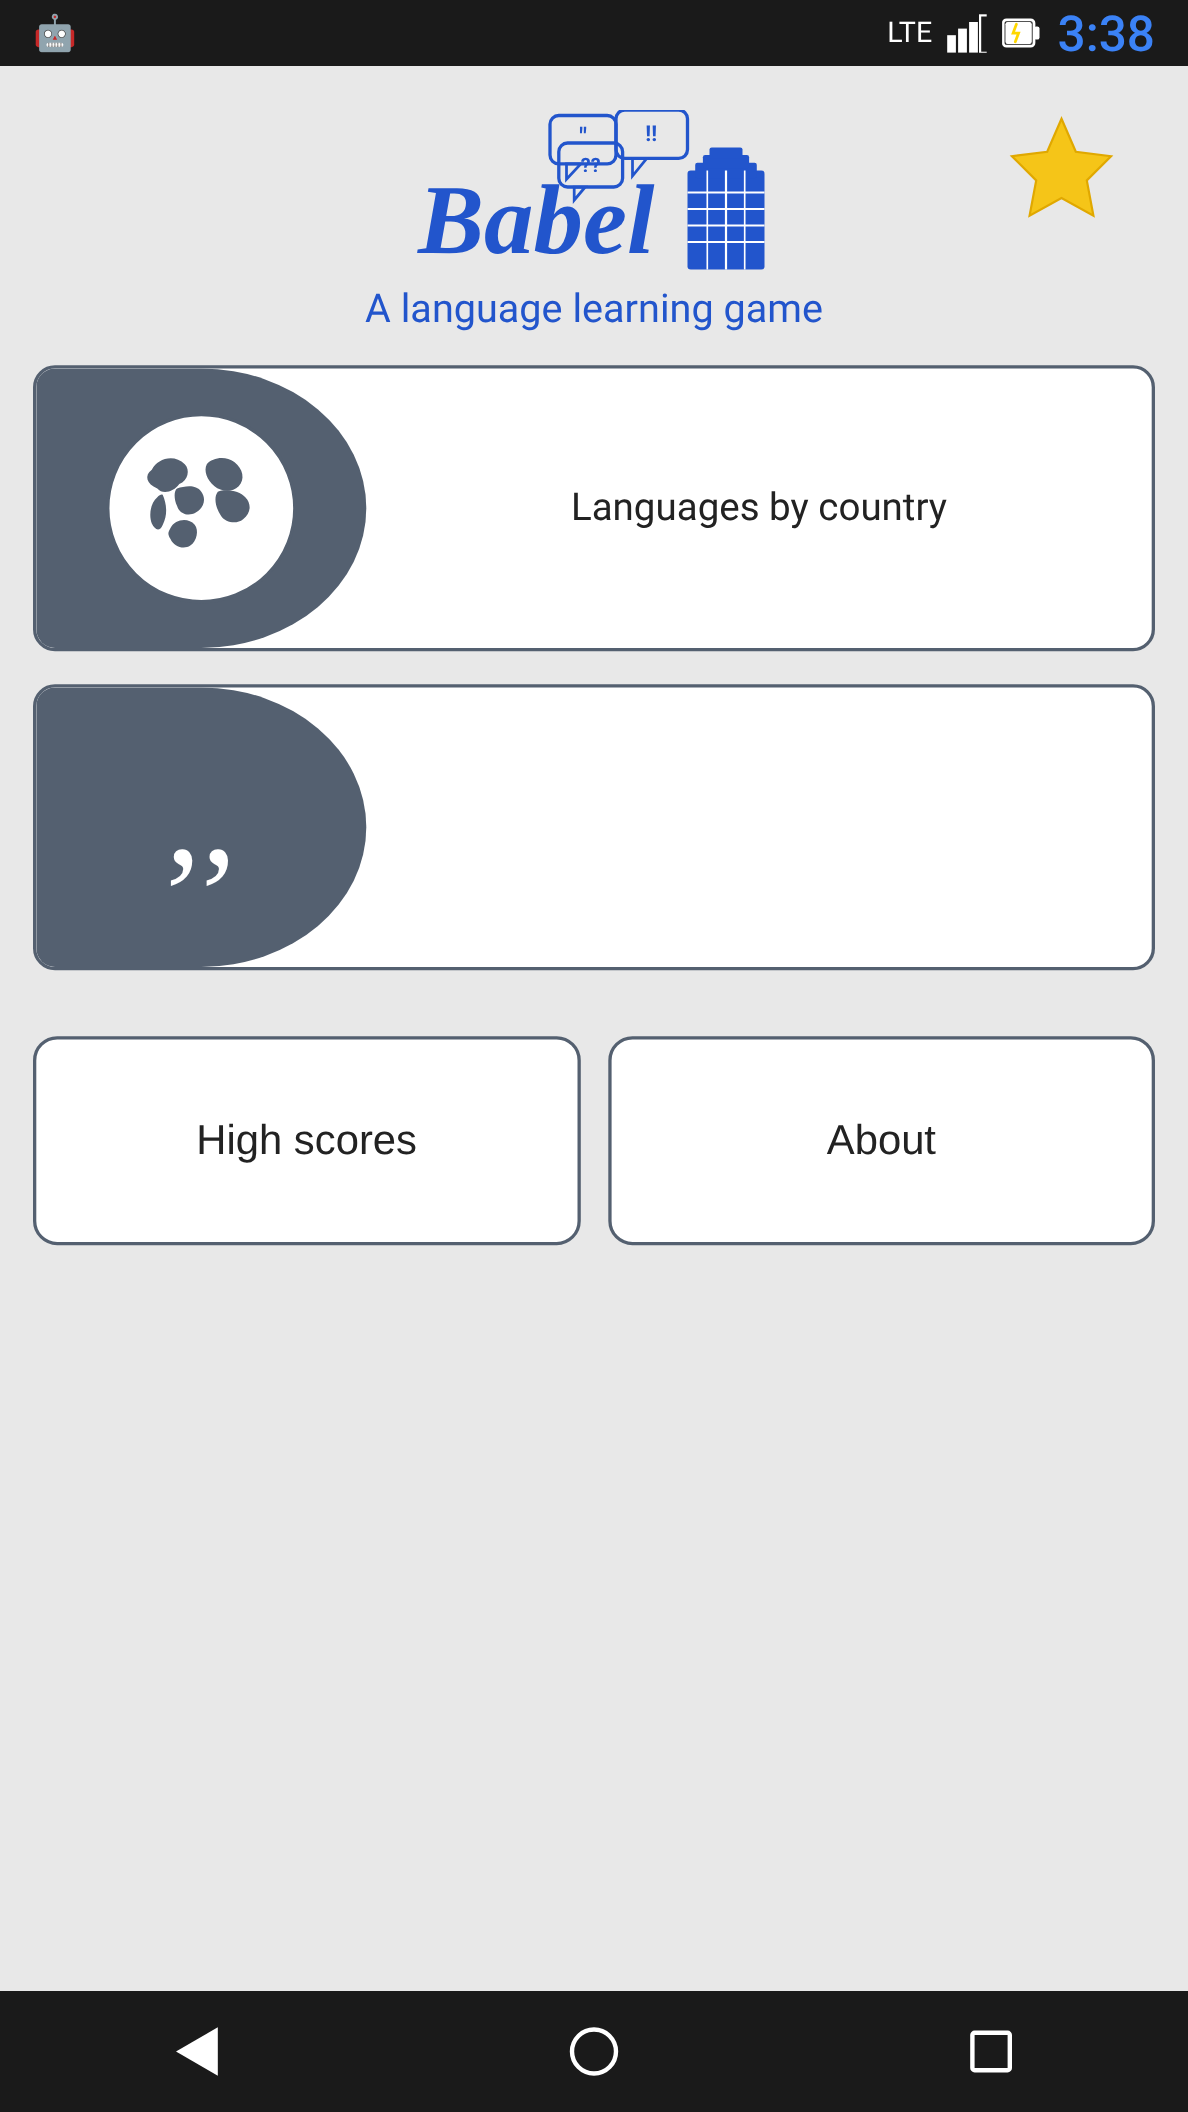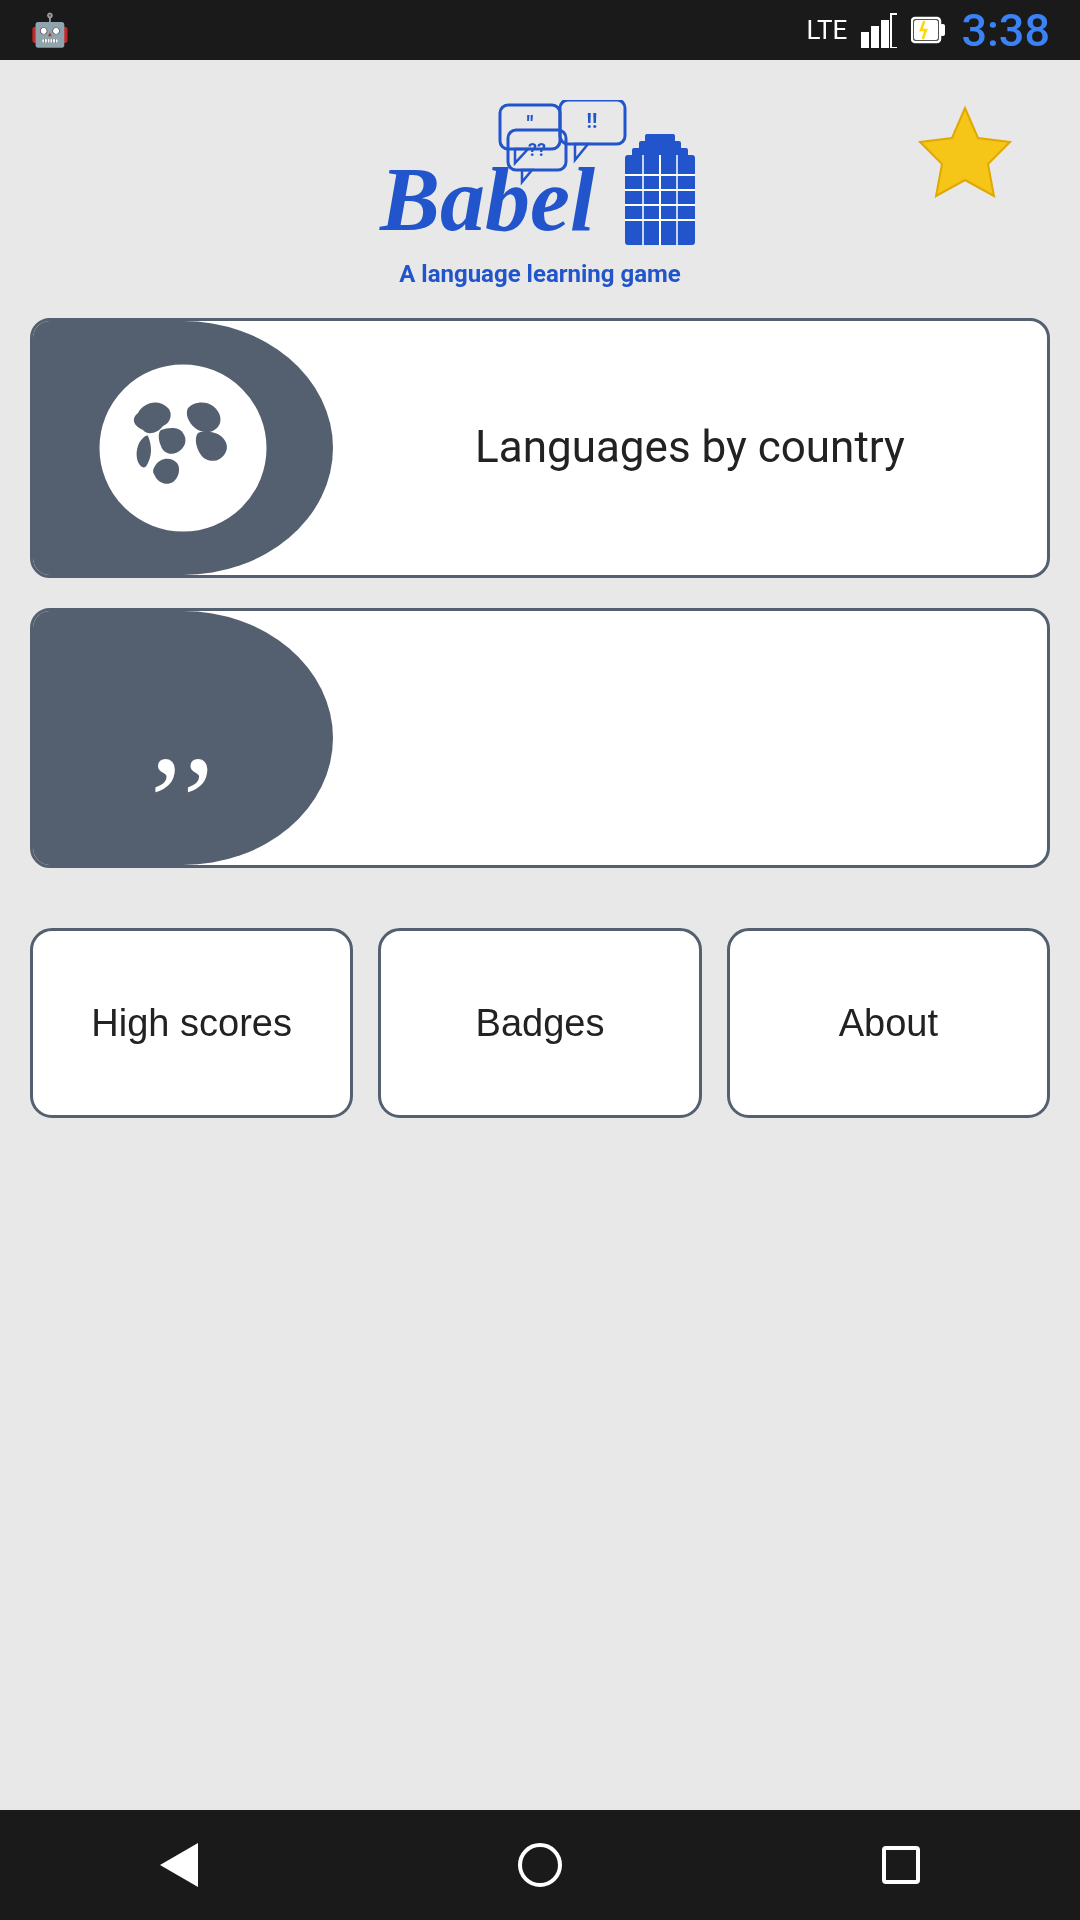--- a/index.html
+++ b/index.html
@@ -84,24 +84,23 @@
       align-items: center;
     }
 
     .logo-svg {
       width: 360px;
       height: 150px;
     }
 
     .subtitle {
       color: #2255cc;
-      font-size: 24px;
+      font-size: 36px;
       margin-top: 10px;
       text-align: right;
-      font-weight: bold;
     }
 
     .star-button {
       position: absolute;
       right: 30px;
       top: 0;
       background: none;
       border: none;
       cursor: pointer;
     }
@@ -139,21 +138,21 @@
 
     .card-label-area {
       flex: 1;
       display: flex;
       align-items: center;
       justify-content: center;
       padding: 20px 40px;
     }
 
     .card-label {
-      font-size: 44px;
+      font-size: 35px;
       color: #222;
       text-align: center;
       line-height: 1.3;
     }
 
     
     .globe-svg {
       width: 180px;
       height: 180px;
     }
@@ -335,23 +334,20 @@
       </div>
     </div>
 
   </div>
 
   <div class="bottom-buttons">
     <button class="bottom-btn">
       <span>High scores</span>
     </button>
     <button class="bottom-btn">
-      <span>Badges</span>
-    </button>
-    <button class="bottom-btn">
       <span>About</span>
     </button>
   </div>
 
 </div>
 
 <div class="bottom-nav">
   <button class="nav-btn">
     <div class="nav-back"></div>
   </button>

